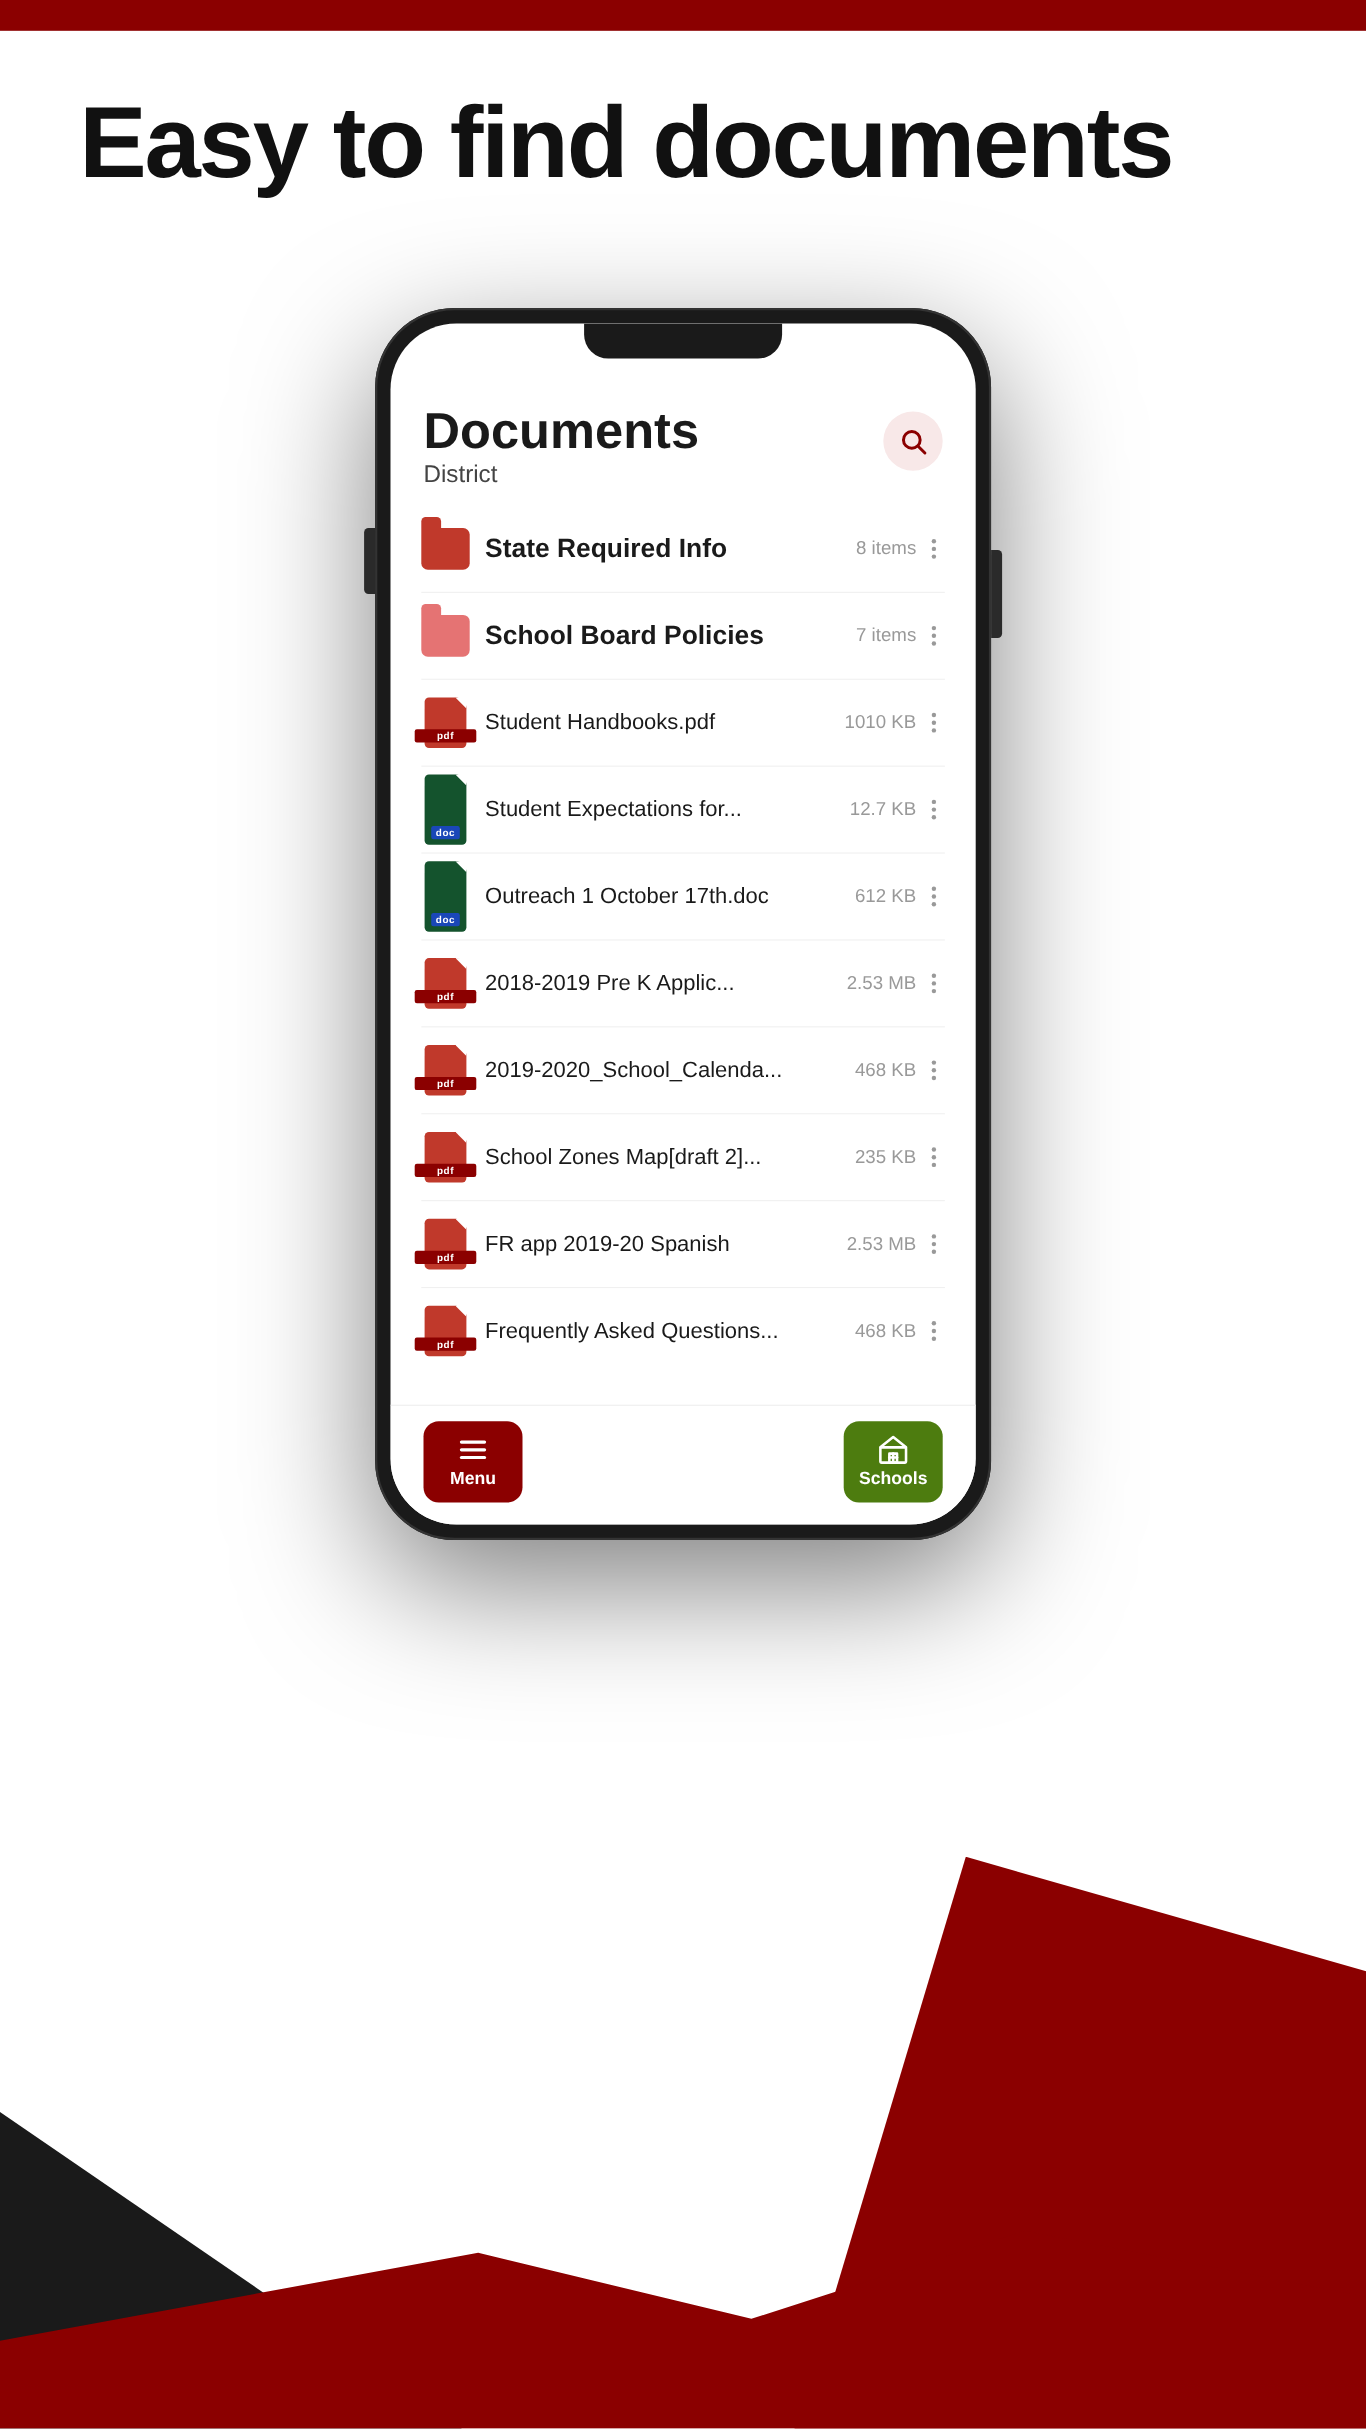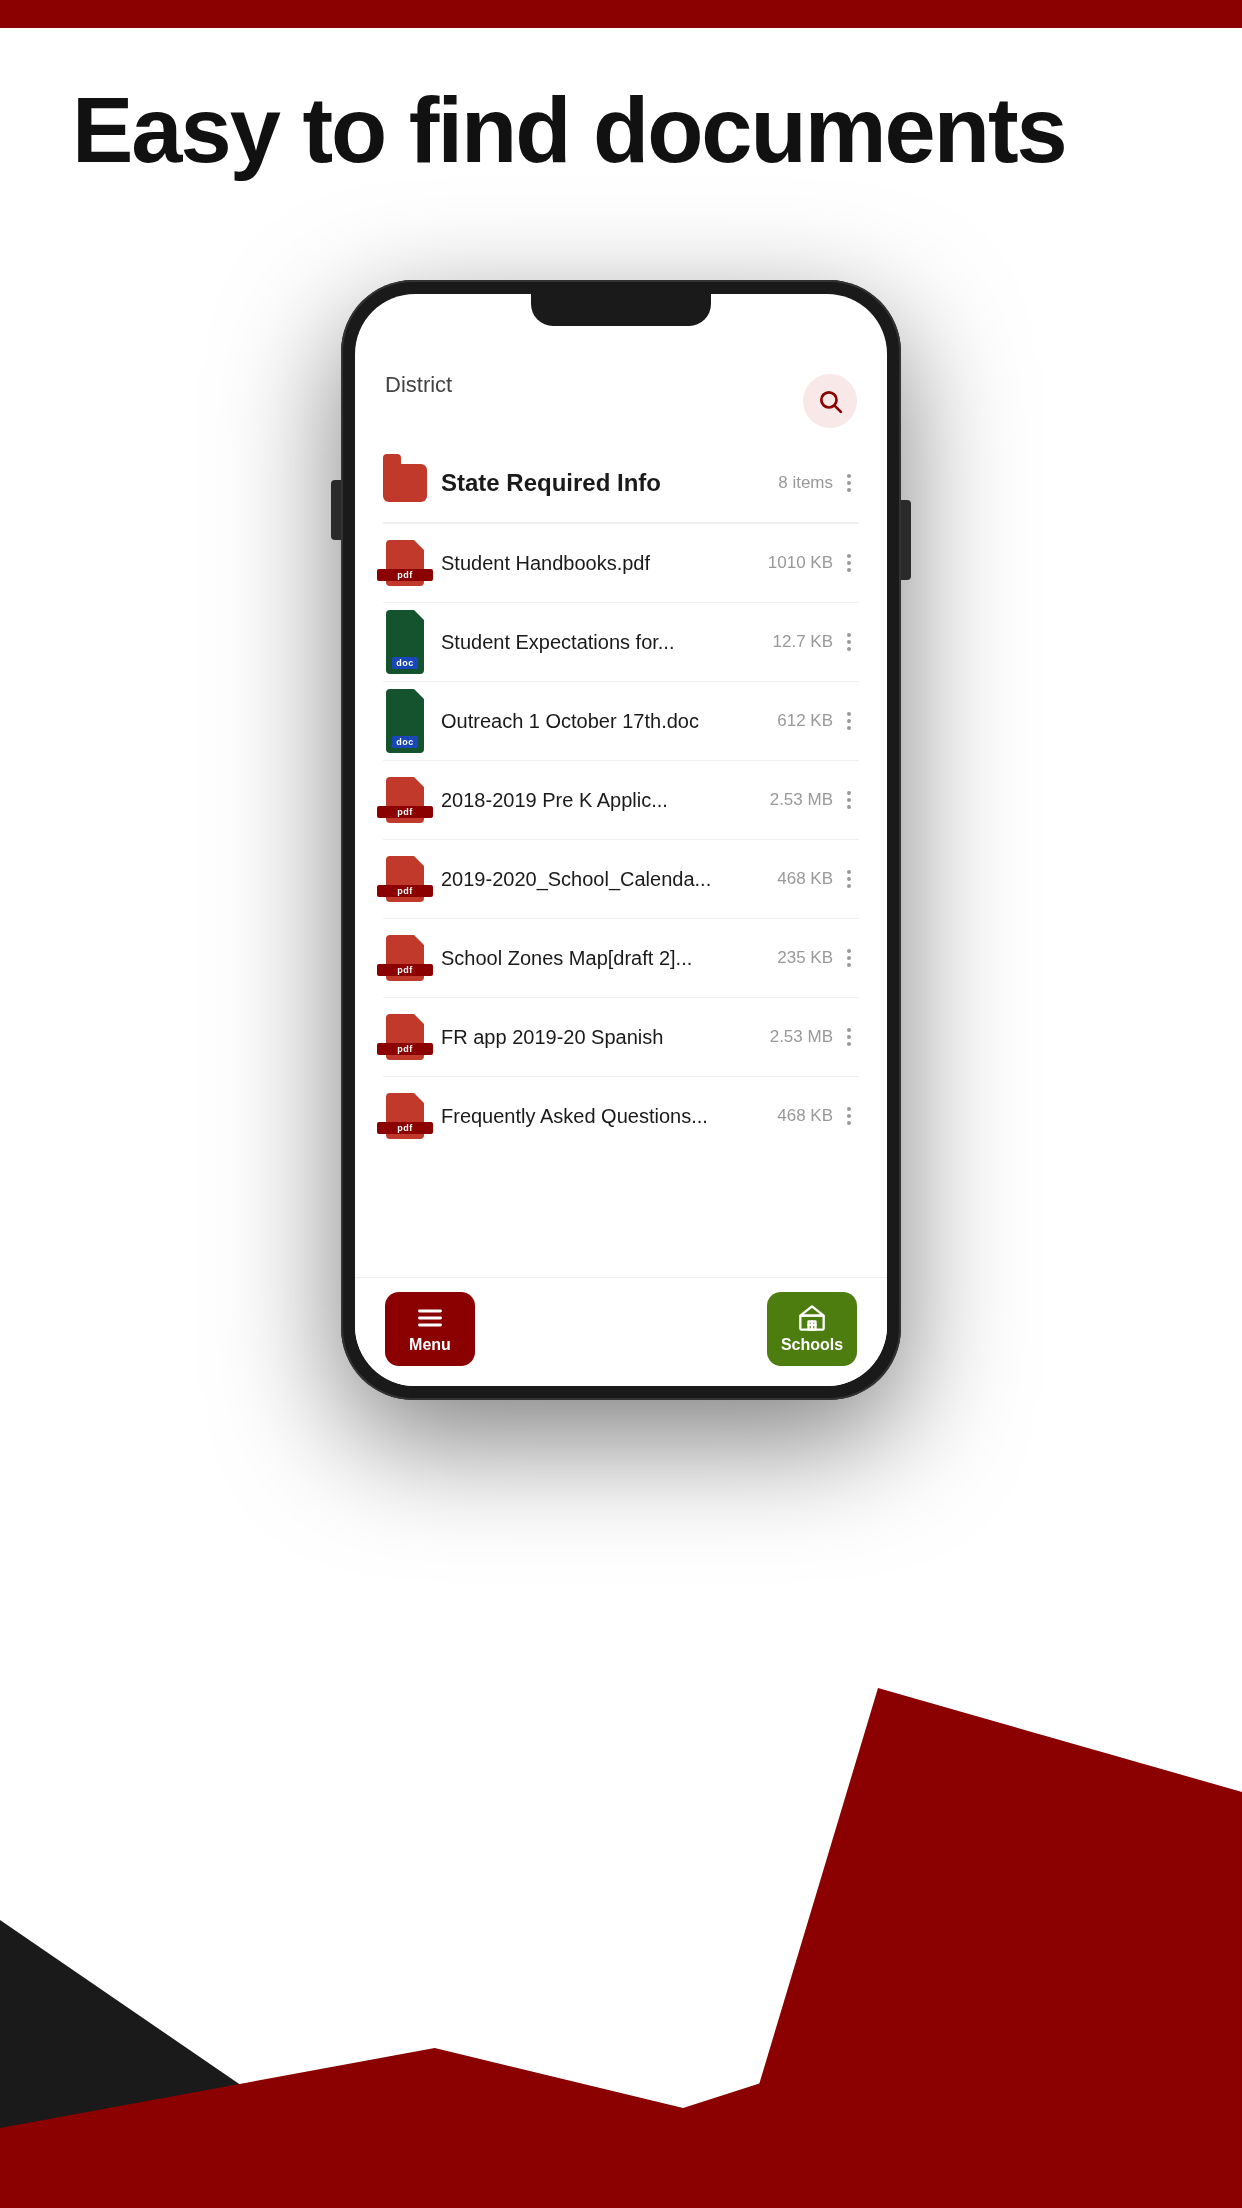--- a/index.html
+++ b/index.html
@@ -411,20 +411,21 @@
 <div class="phone-wrapper">
   <div class="phone-outer">
     <div class="phone-inner">
 
       <div class="notch"></div>
 
       <div class="screen-content">
 
         <div class="screen-header">
           <div class="header-text">
+            <div class="title">Documents</div>
             <div class="subtitle">District</div>
           </div>
           <button class="search-btn" aria-label="Search">
             <svg class="search-icon-svg" viewBox="0 0 24 24" fill="none" stroke="#8b0000" stroke-width="2.5" stroke-linecap="round" stroke-linejoin="round">
               <circle cx="11" cy="11" r="7"></circle>
               <line x1="16.5" y1="16.5" x2="22" y2="22"></line>
             </svg>
           </button>
         </div>
 
@@ -437,20 +438,34 @@
         <div class="doc-name bold">State Required Info</div>
       </div>
       <span class="doc-meta">8 items</span>
       <div class="more-btn">
         <div class="dot"></div>
         <div class="dot"></div>
         <div class="dot"></div>
       </div>
     </div>
             <div class="divider"></div>
+            <div class="doc-item">
+      <div class="doc-icon">
+                <div class="folder-light-red"></div>
+              </div>
+      <div class="doc-info">
+        <div class="doc-name bold">School Board Policies</div>
+      </div>
+      <span class="doc-meta">7 items</span>
+      <div class="more-btn">
+        <div class="dot"></div>
+        <div class="dot"></div>
+        <div class="dot"></div>
+      </div>
+    </div>
             <div class="divider"></div>
             <div class="doc-item">
       <div class="doc-icon">
                 <div class="file-pdf">
                   <span class="file-label">pdf</span>
                 </div>
               </div>
       <div class="doc-info">
         <div class="doc-name">Student Handbooks.pdf</div>
       </div>

